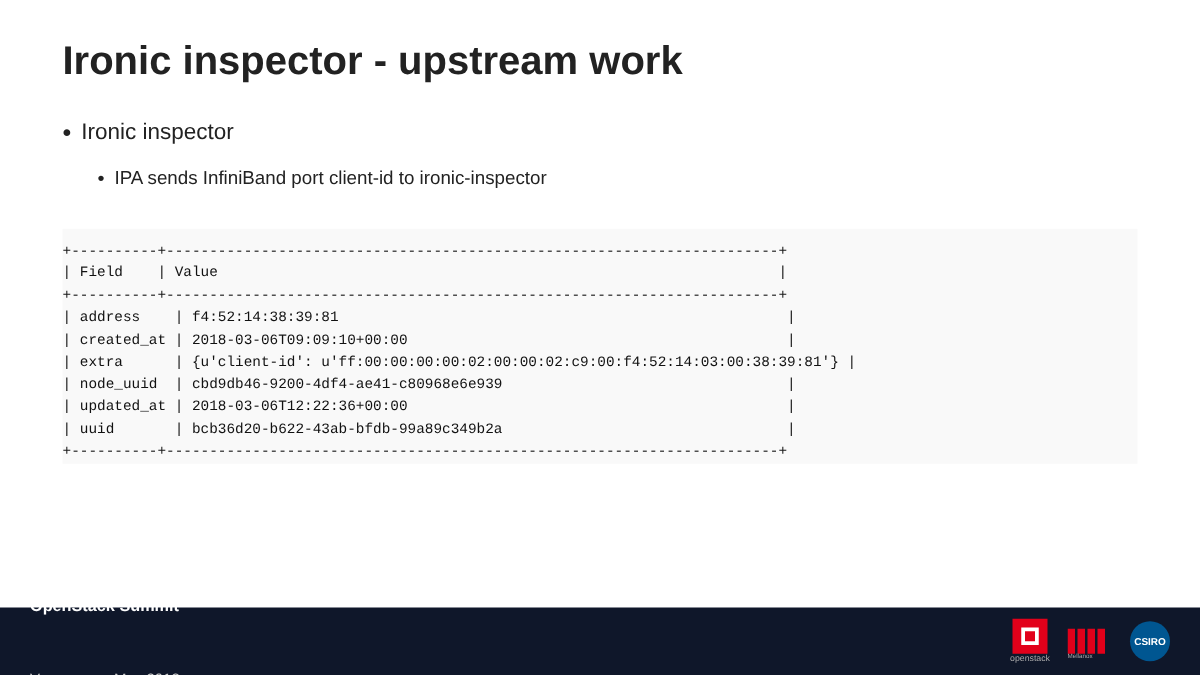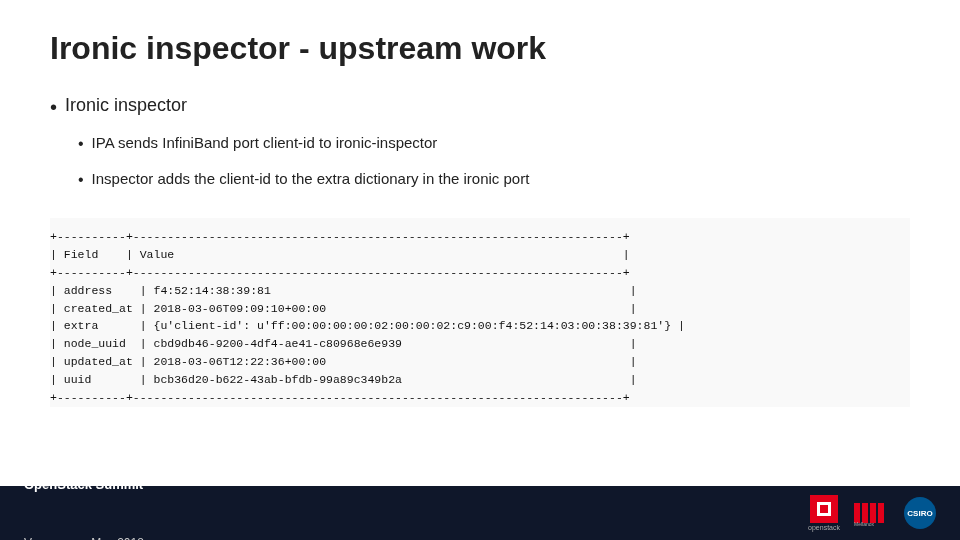--- a/index.html
+++ b/index.html
@@ -175,23 +175,20 @@
 
 <div class="main-content">
   <div class="slide-title">Ironic inspector - upstream work</div>
 
   <div class="bullet-section">
     <div class="bullet-l1">
       <span>Ironic inspector</span>
     </div>
     <div class="bullet-l2">
       <span>IPA sends InfiniBand port client-id to ironic-inspector</span>
-    </div>
-    <div class="bullet-l2">
-      <span>Inspector adds the client-id to the extra dictionary in the ironic port</span>
     </div>
   </div>
 
   <div class="code-block">+----------+-----------------------------------------------------------------------+
 | Field    | Value                                                                 |
 +----------+-----------------------------------------------------------------------+
 | address    | f4:52:14:38:39:81                                                    |
 | created_at | 2018-03-06T09:09:10+00:00                                            |
 | extra      | {u'client-id': u'ff:00:00:00:00:02:00:00:02:c9:00:f4:52:14:03:00:38:39:81'} |
 | node_uuid  | cbd9db46-9200-4df4-ae41-c80968e6e939                                 |

